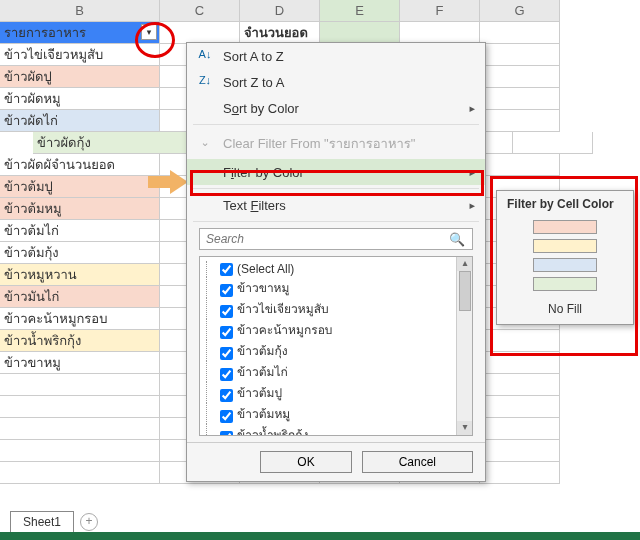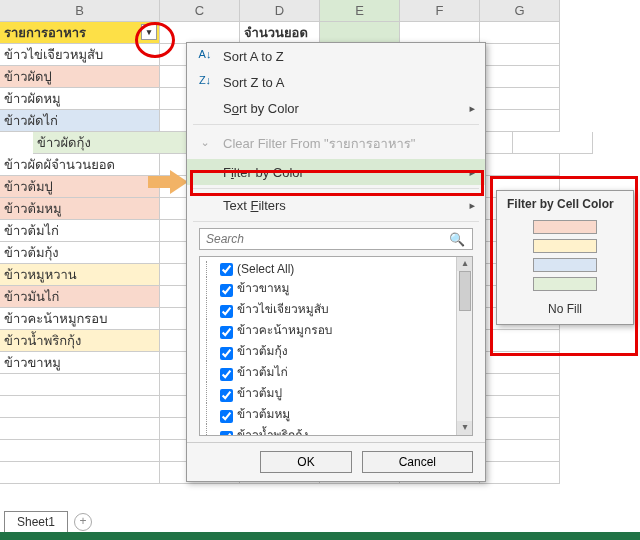--- a/index.html
+++ b/index.html
@@ -4,29 +4,29 @@
   <style>
     * { margin:0; padding:0; box-sizing:border-box; }
     body { font-family:"Segoe UI",Tahoma,sans-serif; font-size:13px; color:#333; background:#fff; width:640px; height:540px; position:relative; overflow:hidden;}
     .grid { position:absolute; top:0; left:0; width:640px; height:540px; }
     .ch { display:flex; height:22px;}
     .cell, .chcell { border-right:1px solid #ccc; border-bottom:1px solid #ccc; padding:2px 4px; height:22px; line-height:18px; overflow:hidden;}
     .chcell { background:#e8e8e8; text-align:center; color:#666;}
     .colB { width:160px; } .colC { width:80px; } .colD { width:80px; } .colE { width:80px; } .colF { width:80px; } .colG { width:80px; }
     .sel { background:#d9ead3; }
     .row { display:flex; height:22px;}
-    .hdrB { font-weight:bold; background:#fde047; position:relative;}
+    .hdrB { font-weight:normal; background:#3b82f6; position:relative;}
     .filterbtn { position:absolute; right:2px; top:2px; width:16px; height:16px; border:1px solid #999; background:#fff; font-size:9px; line-height:14px; text-align:center;}
     .c-pink { background:#f9d9cc; }
     .c-yellow { background:#fff2cc; }
     .c-blue { background:#d9e5f3; }
     .c-green { background:#e2efd9;margin-left:33px; }
     .c-plain { background:#fff; }
     .header2 { font-weight:bold; text-align:left;}
-    .sheet-tabs { position:absolute; bottom:8px; left:4px; display:flex; align-items:center; gap:6px; font-size:12px;}
+    .sheet-tabs { position:absolute; bottom:8px; left:10px; display:flex; align-items:center; gap:6px; font-size:12px;}
     .tab { border:1px solid #888; border-bottom:none; padding:3px 12px; background:#fff;}
     .addtab { width:18px; height:18px; border:1px solid #aaa; border-radius:50%; text-align:center; line-height:14px; color:#888;}
     .greenbar { position:absolute; bottom:0; left:0; width:640px; height:8px; background:#207245;}
     
     .menu { position:absolute; top:42px; left:186px; width:300px; background:#f5f5f5; border:1px solid #999; box-shadow:2px 2px 6px rgba(0,0,0,0.3);}
     .mitem { display:flex; align-items:center; gap:10px; padding:5px 10px; color:#333; }
     .mitem.disabled { color:#aaa;}
     .micon { width:16px; height:16px; font-size:11px; text-align:center; color:#0a63a0; }
     .arrow { margin-left:auto; font-size:11px; color:#555;}
     .sep { height:1px; background:#ddd; margin:3px 6px;}

